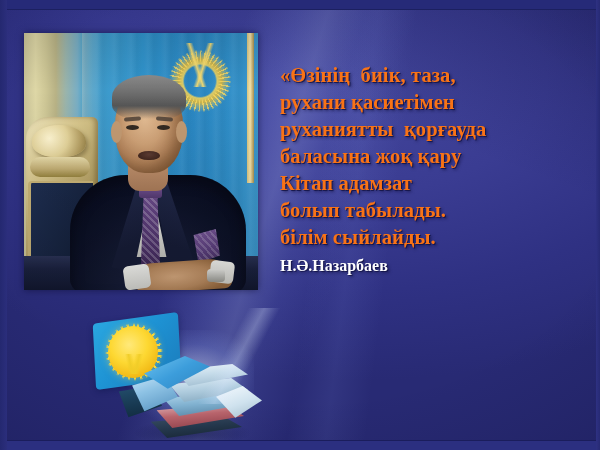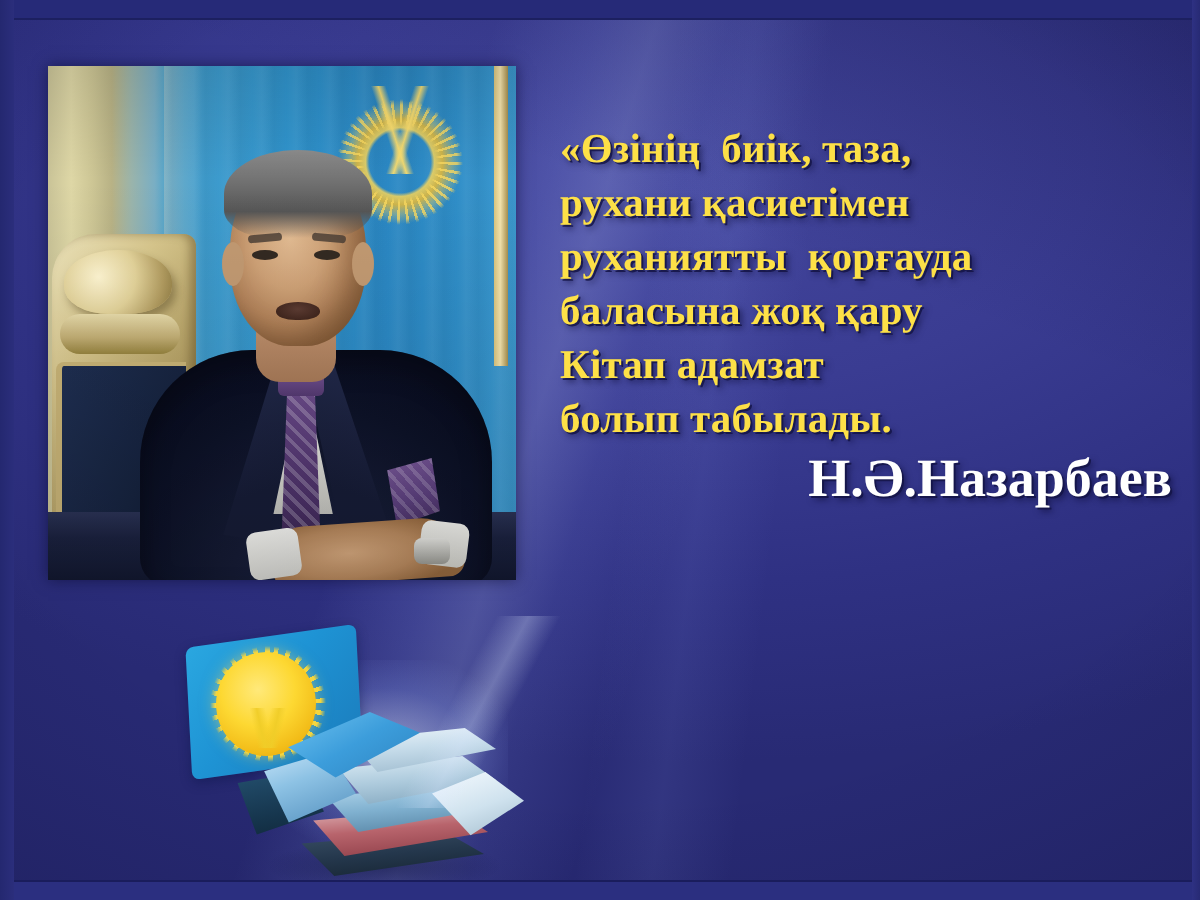--- a/index.html
+++ b/index.html
@@ -318,34 +318,34 @@
     position: absolute;
     left: 280px;
     top: 62px;
     width: 310px;
   }
   .quote-line {
     font-family: "Liberation Serif", serif;
     font-weight: bold;
     font-size: 20.5px;
     line-height: 27px;
-    color: #fde047;
+    color: #f97316;
     white-space: pre;
     letter-spacing: 0.1px;
     text-shadow:
       1px 1px 0 rgba(20,20,70,0.85),
       2px 2px 3px rgba(10,10,50,0.55);
   }
   .quote-attrib {
     font-family: "Liberation Serif", serif;
     font-weight: bold;
-    font-size: 27px;
+    font-size: 16px;
     line-height: 30px;
     color: #ffffff;
-    text-align: right;
+    text-align: left;
     padding-right: 4px;
     text-shadow:
       1px 1px 0 rgba(20,20,70,0.85),
       2px 2px 3px rgba(10,10,50,0.55);
   }
 
   
   .books {
     position: absolute;
     left: 88px;
@@ -508,20 +508,21 @@
     <div class="p-photo-shade"></div>
   </div>
 
   <div class="quote-block">
     <div class="quote-line">«Өзінің  биік, таза,</div>
     <div class="quote-line">рухани қасиетімен</div>
     <div class="quote-line">руханиятты  қорғауда</div>
     <div class="quote-line">баласына жоқ қару</div>
     <div class="quote-line">Кітап адамзат</div>
     <div class="quote-line">болып табылады.</div>
+    <div class="quote-line">білім сыйлайды.</div>
     <div class="quote-attrib">Н.Ә.Назарбаев</div>
   </div>
 
   <div class="books">
     <div class="bk-glow"></div>
     <div class="bk-flag"></div>
     <div class="bk-rays"></div>
     <div class="bk-sun"></div>
     <div class="bk-eagle"></div>
     <div class="bk-shadow"></div>

